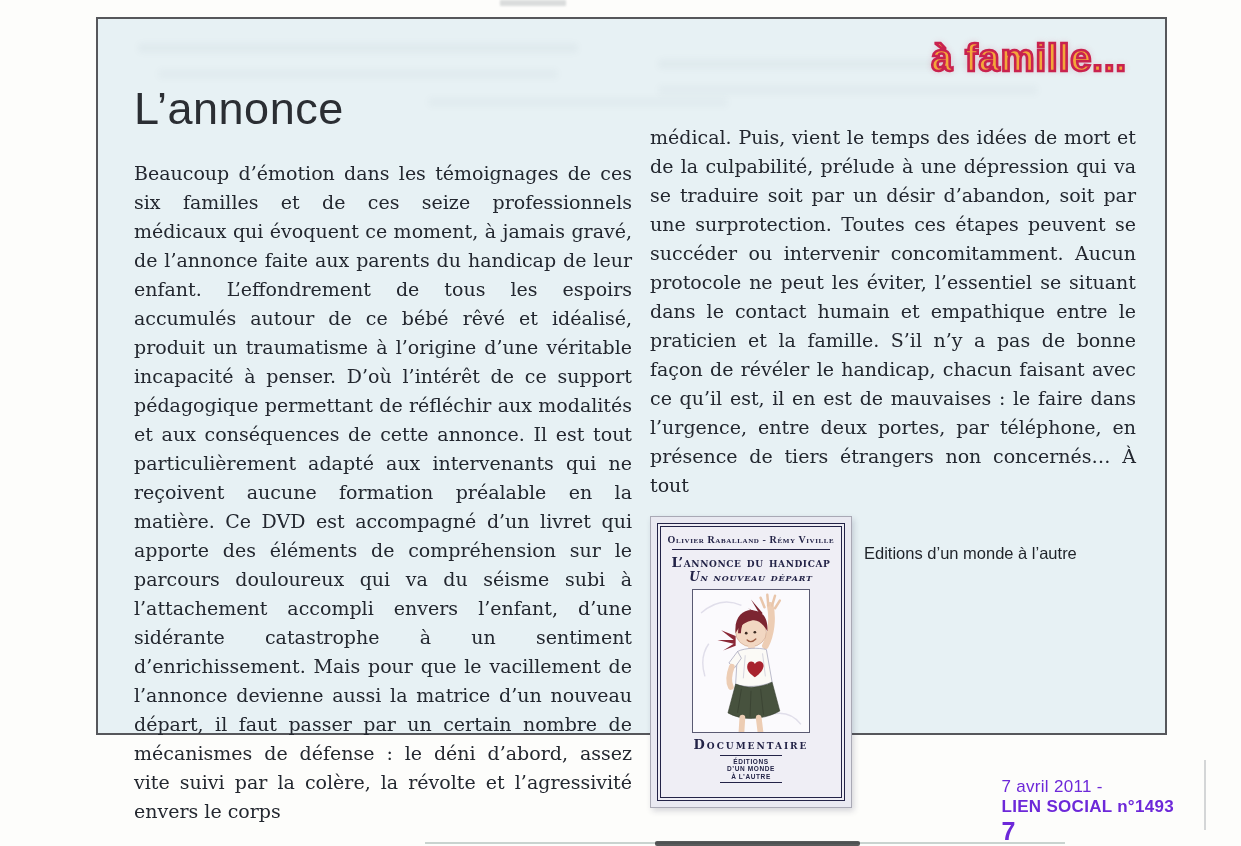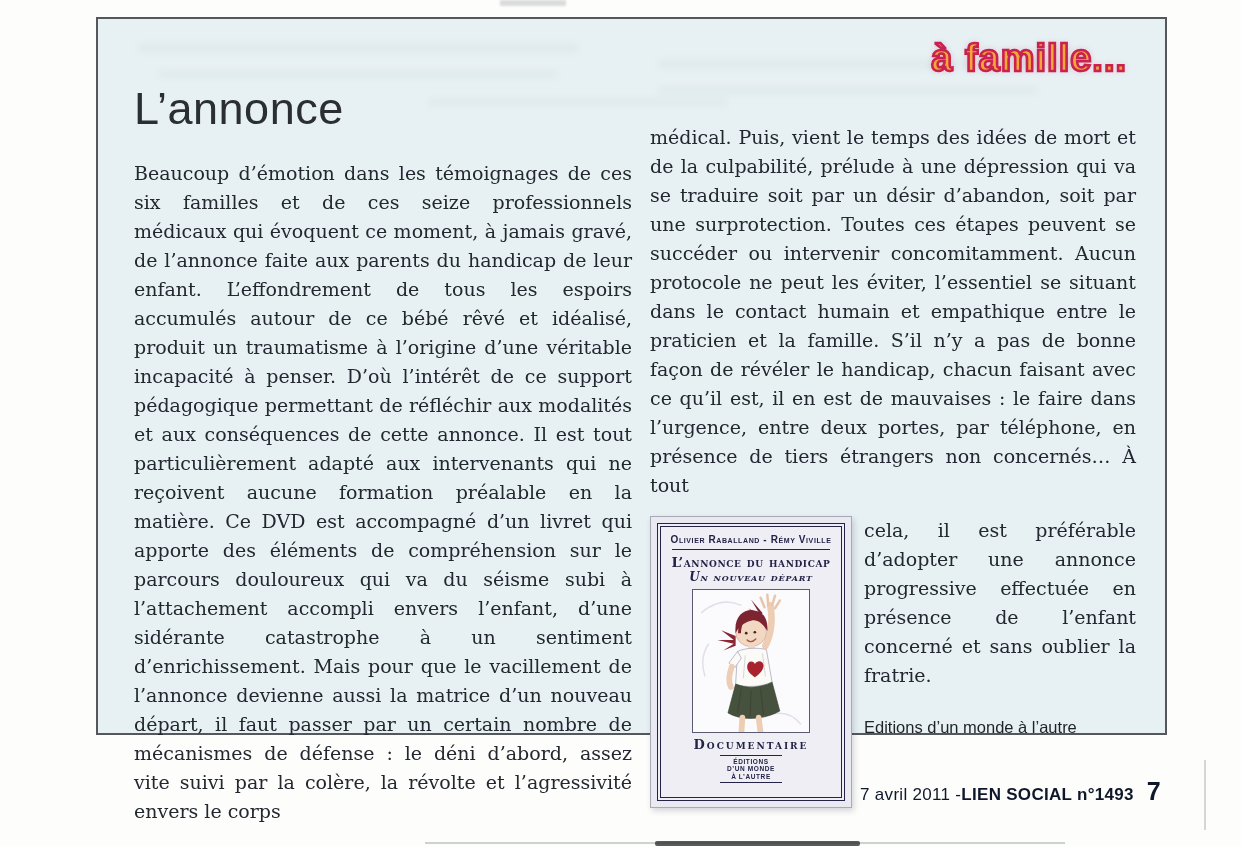--- a/index.html
+++ b/index.html
@@ -36,21 +36,21 @@
   
   .media-row { display:flex; gap:12px; margin-top:16px; }
   .dvd-cover {
     flex:0 0 202px; height:292px; background:#e9e9f1;
     border:1px solid #a9a9b5; box-shadow:2px 3px 6px rgba(40,40,70,.18);
     padding:6px;
   }
   .cover-frame-outer { border:1px solid #232347; height:100%; padding:2px; background:#efeef5; }
   .cover-frame-inner { border:1px solid #232347; height:100%; padding:7px 5px 4px; text-align:center; color:#232347; }
   .cover-authors {
-    font-family:Liberation Sans, sans-serif; font-variant:small-caps;
+    font-family:Liberation Serif, serif; font-variant:small-caps;
     font-weight:bold; font-size:10px; letter-spacing:.6px; white-space:nowrap;text-align:center;
   }
   .cover-rule { border-top:1px solid #232347; margin:4px 6px; }
   .cover-title {
     font-family:"DejaVu Serif",serif; font-variant:small-caps;
     font-weight:bold; font-size:13.5px; letter-spacing:.6px; white-space:nowrap;
   }
   .cover-subtitle {
     font-family:"DejaVu Serif",serif; font-variant:small-caps;
     font-weight:bold; font-style:italic; font-size:12px; letter-spacing:.8px;
@@ -72,22 +72,22 @@
   .beside { flex:1; }
   .beside .body-text { text-align:justify; }
   
   .caption {
     margin-top:26px; font-size:16.5px; line-height:23.5px; color:#1f2329;
   }
   .caption-lead { font-weight:bold; font-style:italic; }
   
   .footer {
     position:absolute; right:80px; top:777px;
-    font-size:17px; color:#0f172a; letter-spacing:.3px;
-    display:flex; align-items:baseline;
+    font-size:17px; color:#6d28d9; letter-spacing:.3px;
+    display:flex; align-items:baseline;flex-direction:column;
   }
   .footer .bold { font-weight:bold; }
   .footer .page-num { font-weight:bold; font-size:25px; margin-left:13px; }
   
   .bleed { position:absolute; background:#5f7482; filter:blur(3px); border-radius:3px; pointer-events:none; }
   .artifact { position:absolute; pointer-events:none; }
 </style>
 </head>
 <body>
 
@@ -163,21 +163,20 @@
               <div class="cover-logo">
                 <div>Éditions</div>
                 <div>d’un monde</div>
                 <div>à l’autre</div>
               </div>
             </div>
           </div>
         </div>
 
         <div class="beside">
-          <p class="body-text">cela, il est préférable d’adopter une annonce progressive effectuée en présence de l’enfant concerné et sans oublier la fratrie.</p>
           <div class="caption">
             <p>Editions d’un monde à l’autre</p>
 
           </div>
         </div>
 
       </div>
     </div>
   </div>
 

